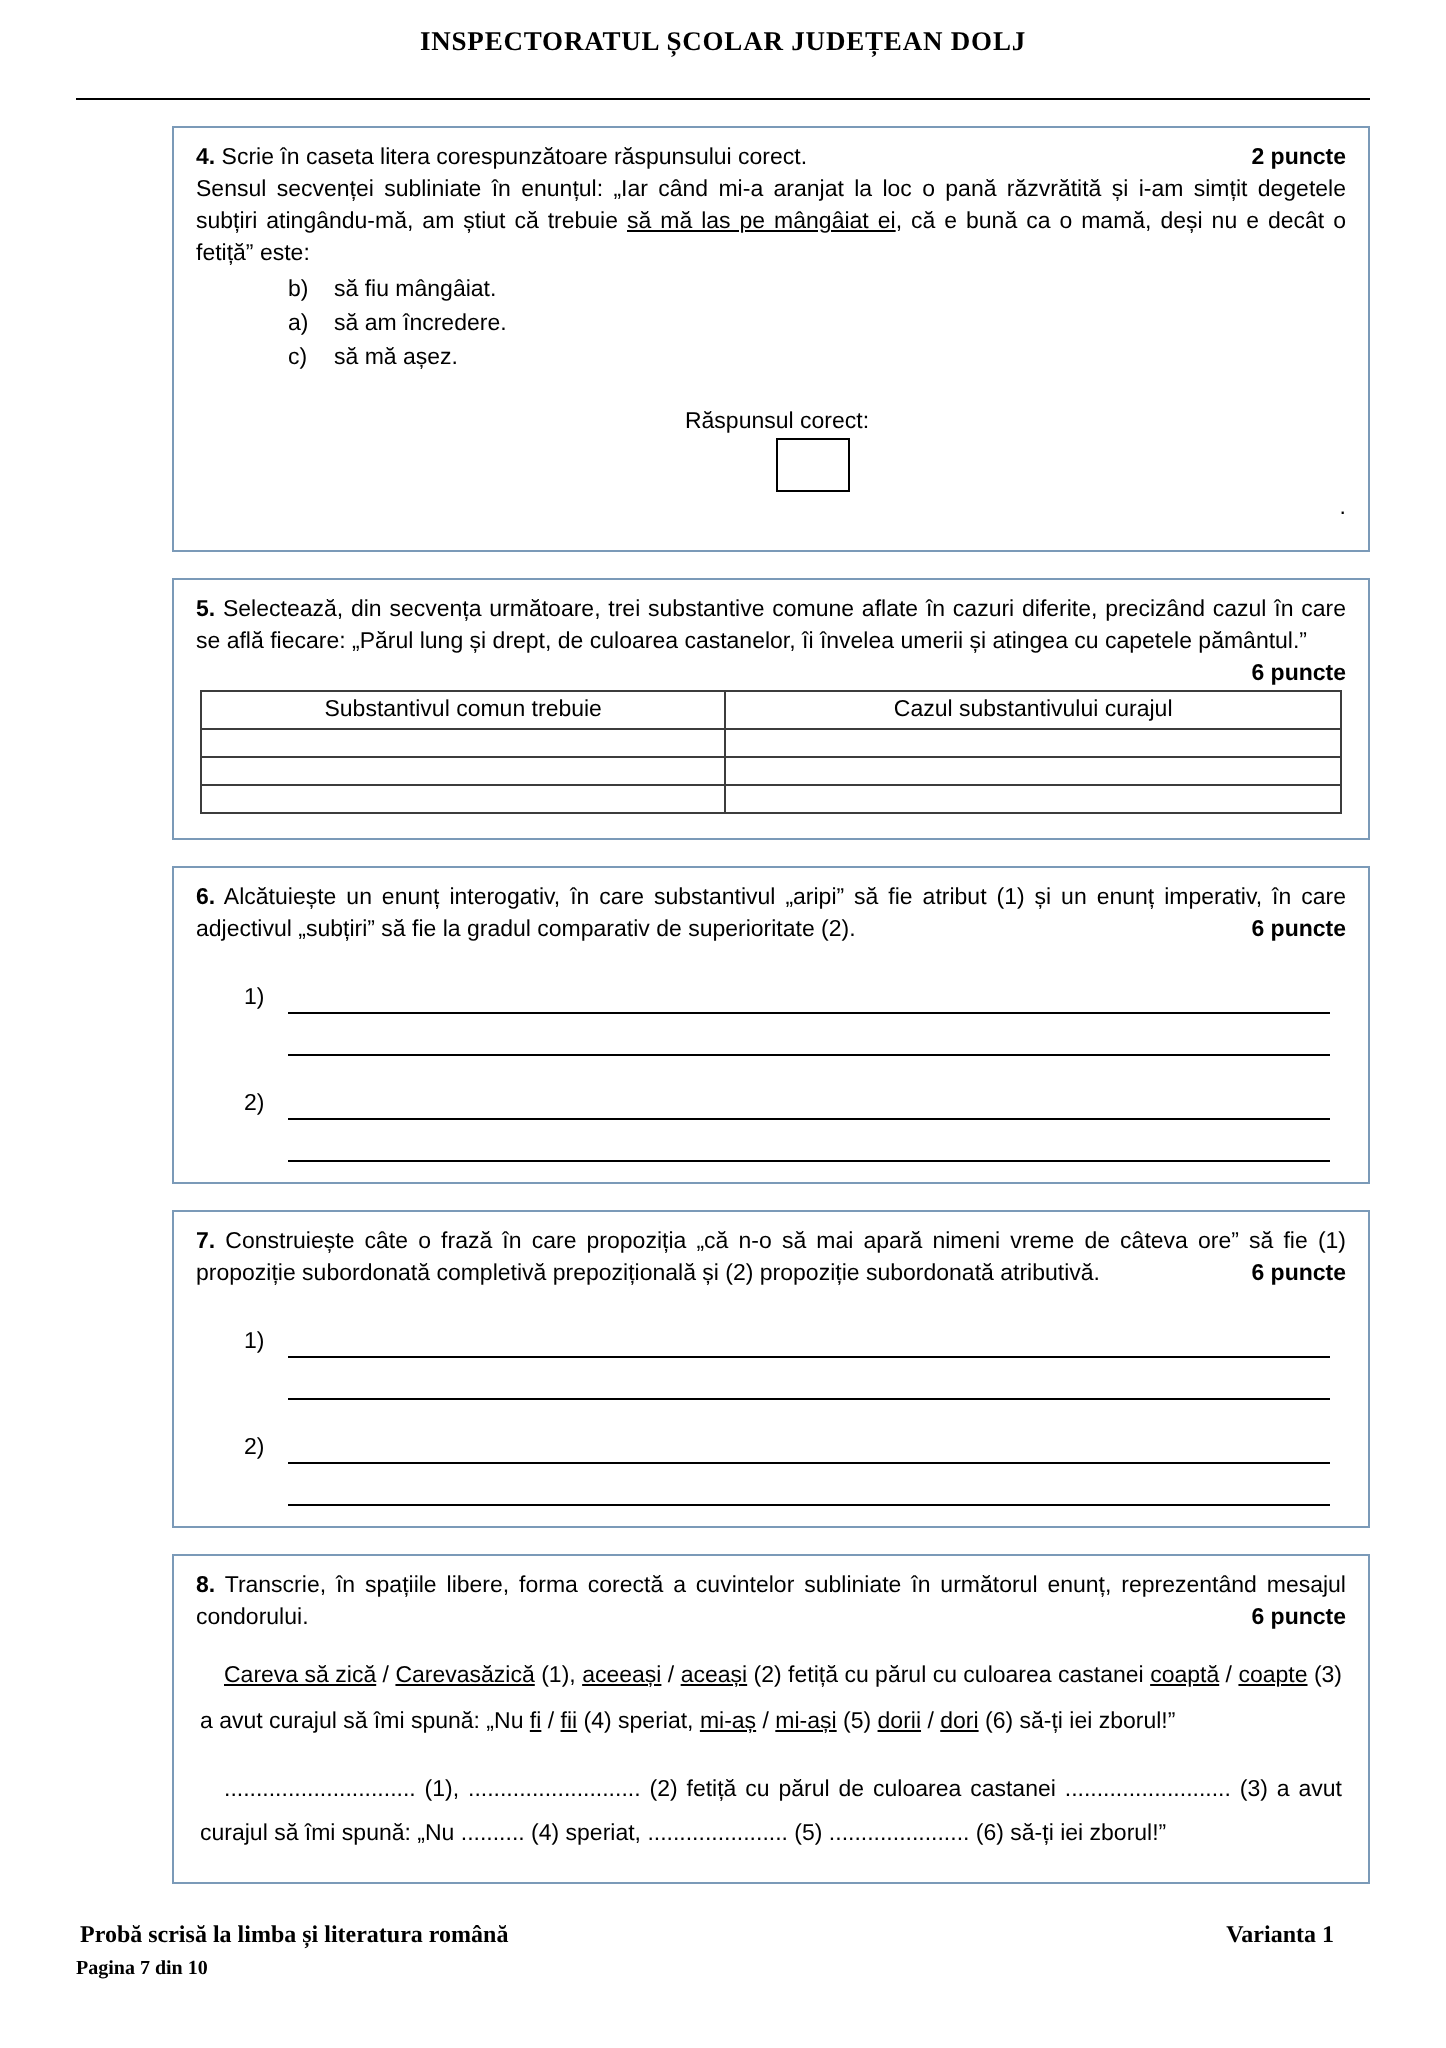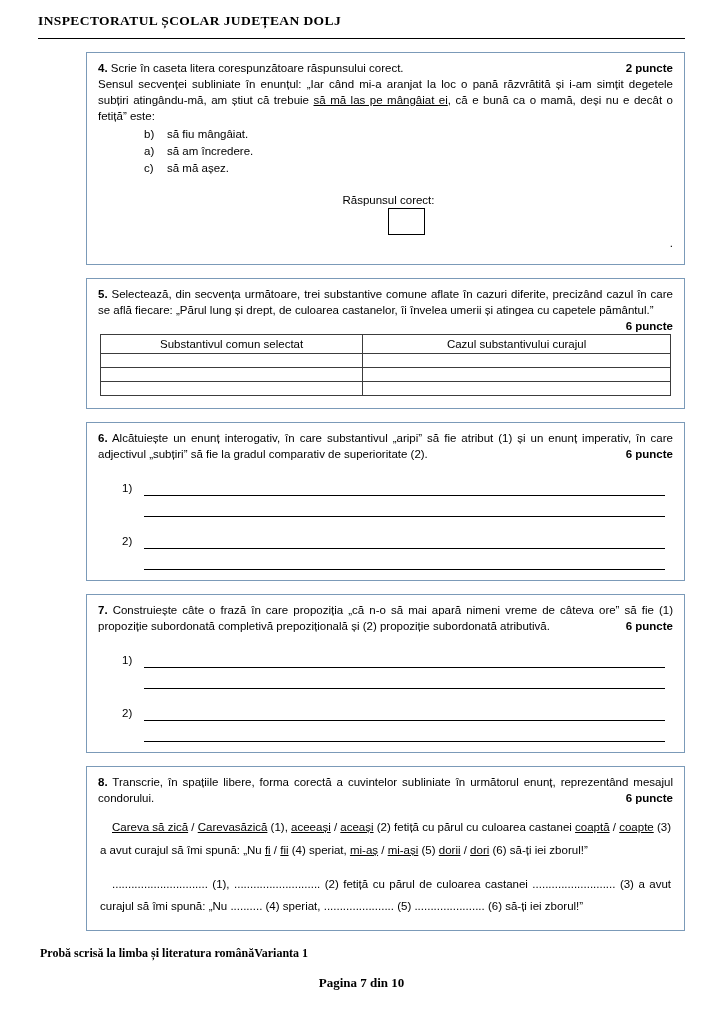--- a/index.html
+++ b/index.html
@@ -5,21 +5,21 @@
   * { box-sizing: border-box; }
   html, body { margin: 0; padding: 0; }
   body {
     width: 723px; height: 1024px; overflow: hidden;
     background: #ffffff; color: #000;
     font-family: "Liberation Sans", sans-serif;
     font-size: 11.5px; line-height: 1.4;
   }
   .page { position: relative; height: 100%; padding: 12px 38px 0; }
 
-  .header { text-align: left; padding-bottom: 7px; border-bottom: 1.4px solid #000; margin-bottom: 13px; }
+  .header { text-align: center; padding-bottom: 18px; border-bottom: 1.4px solid #000; margin-bottom: 13px; }
   .title { font-family: "Liberation Serif", serif; font-weight: 700; font-size: 13.5px; letter-spacing: .4px; }
 
   .qbox { border: 1.5px solid var(--box-border, #7b9ab8); padding: 7px 11px 10px; margin-bottom: 13px; margin-left: 48px; }
   p { margin: 0; }
   .qtext { text-align: justify; }
   .pts { float: right; font-weight: 700; margin-left: 10px; }
   .qnum { font-weight: 700; }
   .u { text-decoration: underline; }
 
   .options { margin: 2px 0 0 46px; }
@@ -40,22 +40,22 @@
   .ansgroup + .ansgroup { margin-top: 11px; }
   .ansrow { display: flex; align-items: flex-end; height: 21px; margin: 0 8px 0 24px; }
   .anslabel { width: 22px; flex: none; }
   .wline { flex: 1; border-bottom: 1px solid #000; height: 100%; }
 
   .q8-body { margin: 10px 2px 0; text-align: justify; text-indent: 12px; line-height: 2.0; }
   .q8-fill { margin: 12px 2px 2px; text-align: justify; text-indent: 12px; line-height: 1.9; }
 
   .footer { position: absolute; left: 38px; right: 38px; bottom: 32px;
             font-family: "Liberation Serif", serif; font-weight: 700; font-size: 12px; }
-  .footer-row { display: flex; padding: 0 18px 0 2px; }
-  .footer-center { text-align: center; font-size: 13px; margin-top: 12px; }
+  .footer-row { display: flex; justify-content: space-between; padding: 0 18px 0 2px; }
+  .footer-center { text-align: left; font-size: 10px; margin-top: 2px; }
 </style>
 </head>
 <body>
 
 <div class="page">
 
   <div class="header">
     <div class="title">INSPECTORATUL ȘCOLAR JUDEȚEAN DOLJ</div>
   </div>
 
@@ -80,21 +80,21 @@
     <p class="qtext">
       <b class="qnum">5.</b><span> Selectează, din secvența următoare, trei substantive comune aflate în cazuri diferite, precizând cazul în care se află fiecare: „Părul lung și drept, de culoarea castanelor, îi învelea umerii și atingea cu capetele pământul.”</span><span class="pts">6 puncte</span>
     </p>
     <table class="stable">
       <colgroup>
           <col class="c1">
           <col class="c2">
         </colgroup>
       <thead>
         <tr>
-          <th>Substantivul comun selectat</th>
+          <th>Substantivul comun trebuie</th>
           <th>Cazul substantivului curajul</th>
         </tr>
       </thead>
       <tbody>
         <tr>
             <td></td>
             <td></td>
           </tr>
         <tr>
             <td></td>

